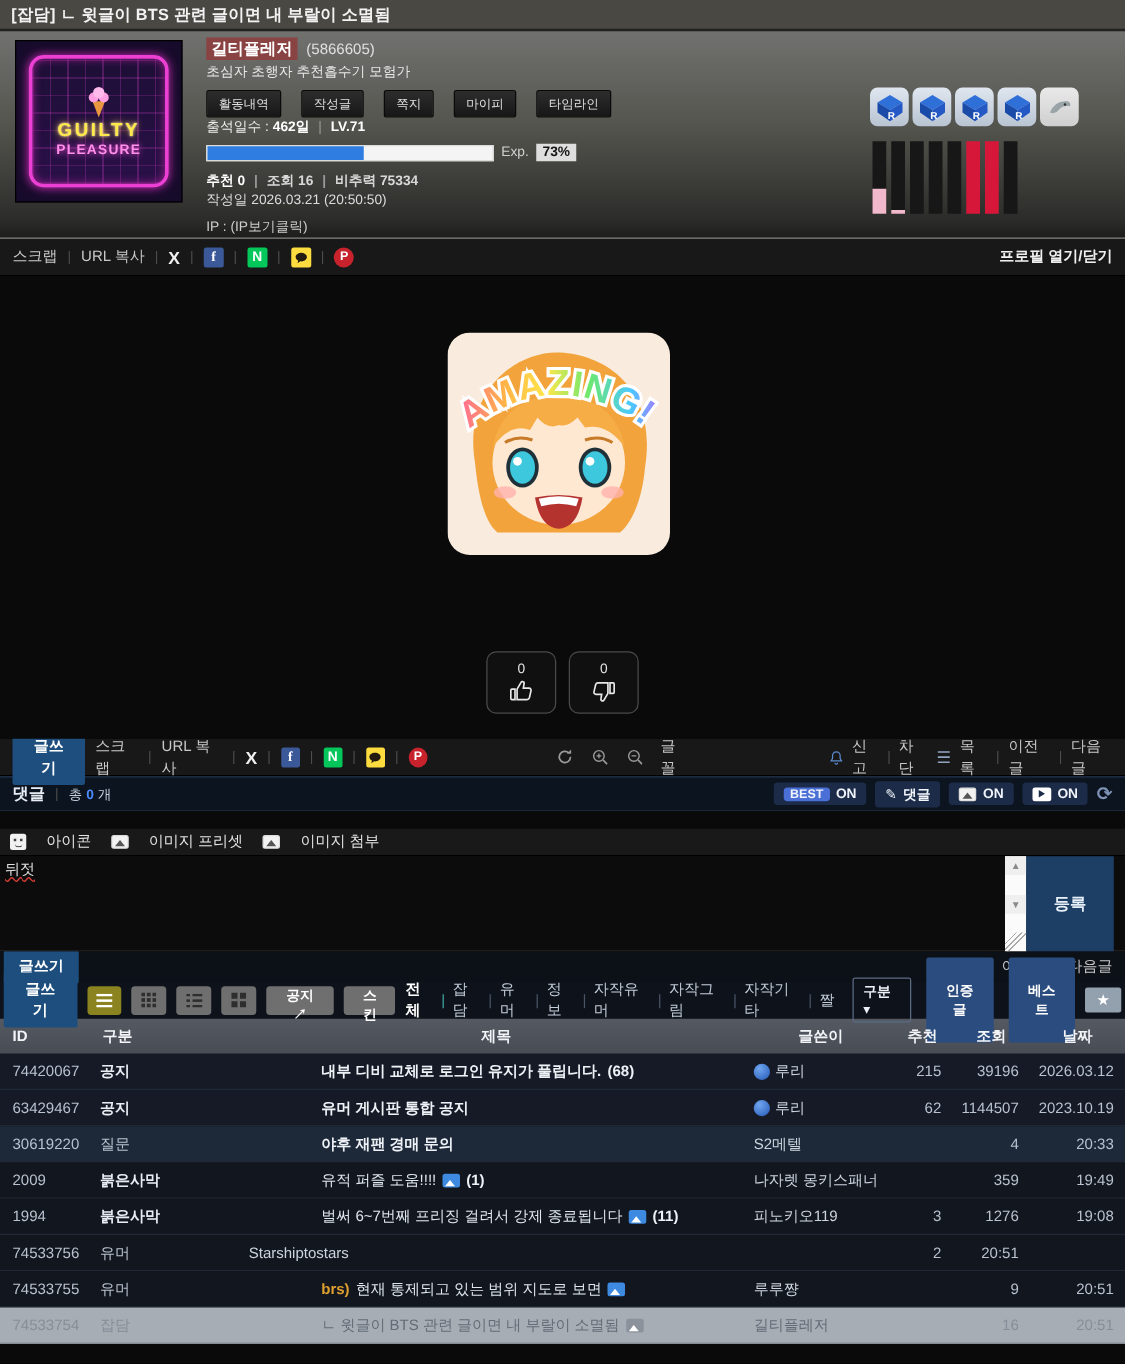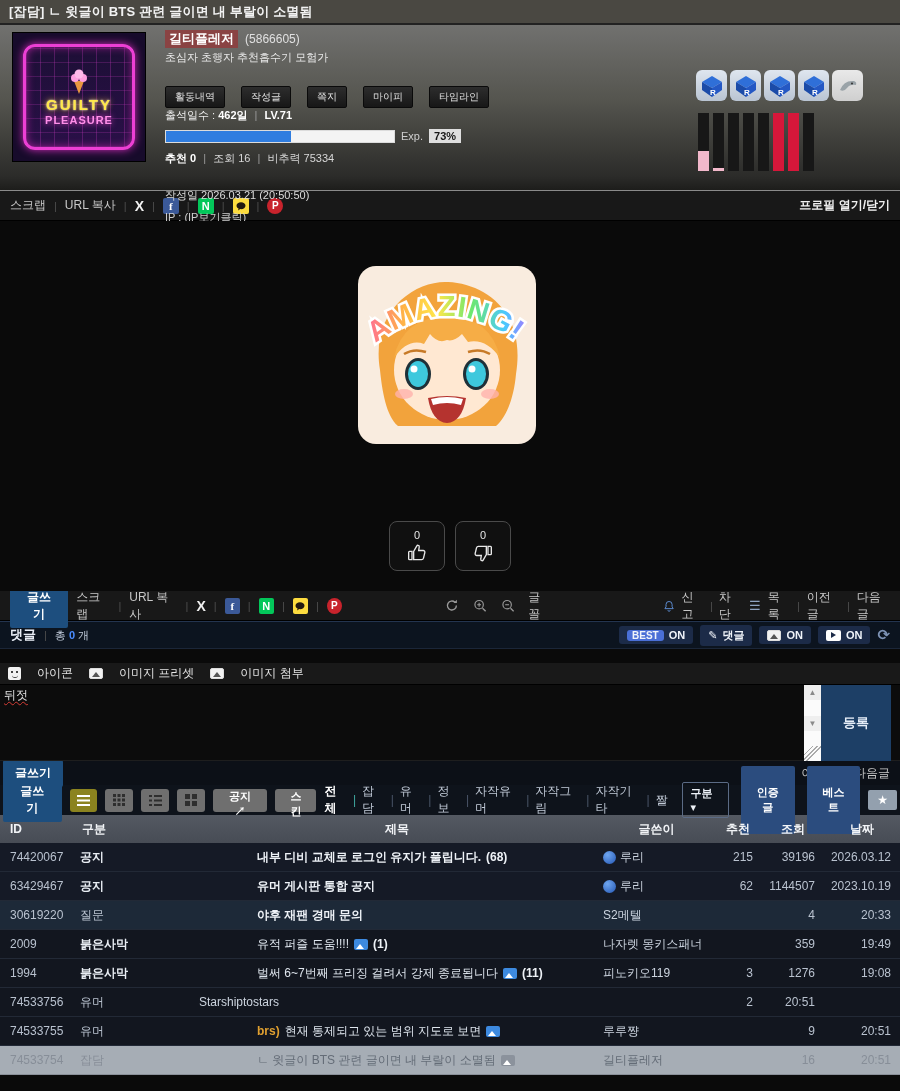--- a/index.html
+++ b/index.html
@@ -23,32 +23,32 @@
       repeating-linear-gradient(90deg, rgba(210,60,200,.28) 0 1px, transparent 1px 14px),
       repeating-linear-gradient(0deg, rgba(210,60,200,.22) 0 1px, transparent 1px 14px),
       linear-gradient(#1d0f36,#2a1048); }
   .neon-g { font-size:15px; font-weight:bold; letter-spacing:2px; color:#ffe84a; text-shadow:0 0 6px #ffcf3e,0 0 2px #fff; }
   .neon-p { font-size:11px; font-weight:bold; letter-spacing:1px; color:#ff8fe9; text-shadow:0 0 6px #ff4fd8; }
 
   .pinfo { position:absolute; left:165px; top:5px; color:#ddd; font-size:11px; }
   .name-row { margin-bottom:2px; }
   .uname { display:inline-block; background:#8a4343; color:#fff; font-size:13px; font-weight:bold; padding:0 4px; }
   .uid { color:#e0e0e0; font-size:12px; margin-left:4px; }
-  .utitles { color:#e8e8e8; font-size:11px; margin-bottom:21px; }
+  .utitles { color:#e8e8e8; font-size:11px; margin-bottom:7px; }
   .ubtns { display:flex; gap:16px; margin-bottom:0; }
   .ubtn { background:linear-gradient(#2d2d2d,#171717); border:1px solid #0a0a0a; color:#e0e0e0;
     font-size:10px; padding:3px 9px; border-radius:2px; cursor:pointer; }
   .att-row { color:#eee; margin-bottom:6px; }
   .att-row b { color:#fff; }
   .exp-row { display:flex; align-items:center; gap:6px; margin-bottom:8px; }
   .exp-bar { width:230px; height:13px; background:#f4f4f4; border:1px solid #dcdcdc; }
   .exp-fill { height:100%; background:#2f7de0; }
   .exp-label { color:#cfcfcf; font-size:11px; }
   .exp-val { background:#dedede; color:#161616; font-weight:bold; font-size:11px; padding:1px 5px; }
-  .stat-row { color:#d8d8d8; margin-bottom:22px; }
+  .stat-row { color:#d8d8d8; margin-bottom:0;font-weight:bold; }
   .stat-row b { color:#fff; }
   .sep0 { color:#9a9a9a; margin:0 4px; }
   .date-row { color:#dcdcdc; margin-bottom:7px; }
   .ip-row { color:#cfcfcf; }
   .ip-link { color:#cfcfcf; cursor:pointer; }
 
   .badges { position:absolute; left:696px; top:45px; display:flex; gap:3px; }
   .badge { width:31px; height:31px; border-radius:6px; background:linear-gradient(#e9e9e9,#cfcfcf);
     display:flex; align-items:center; justify-content:center; }
   .bars { position:absolute; left:698px; top:88px; display:flex; gap:4px; align-items:flex-end; height:58px; }

